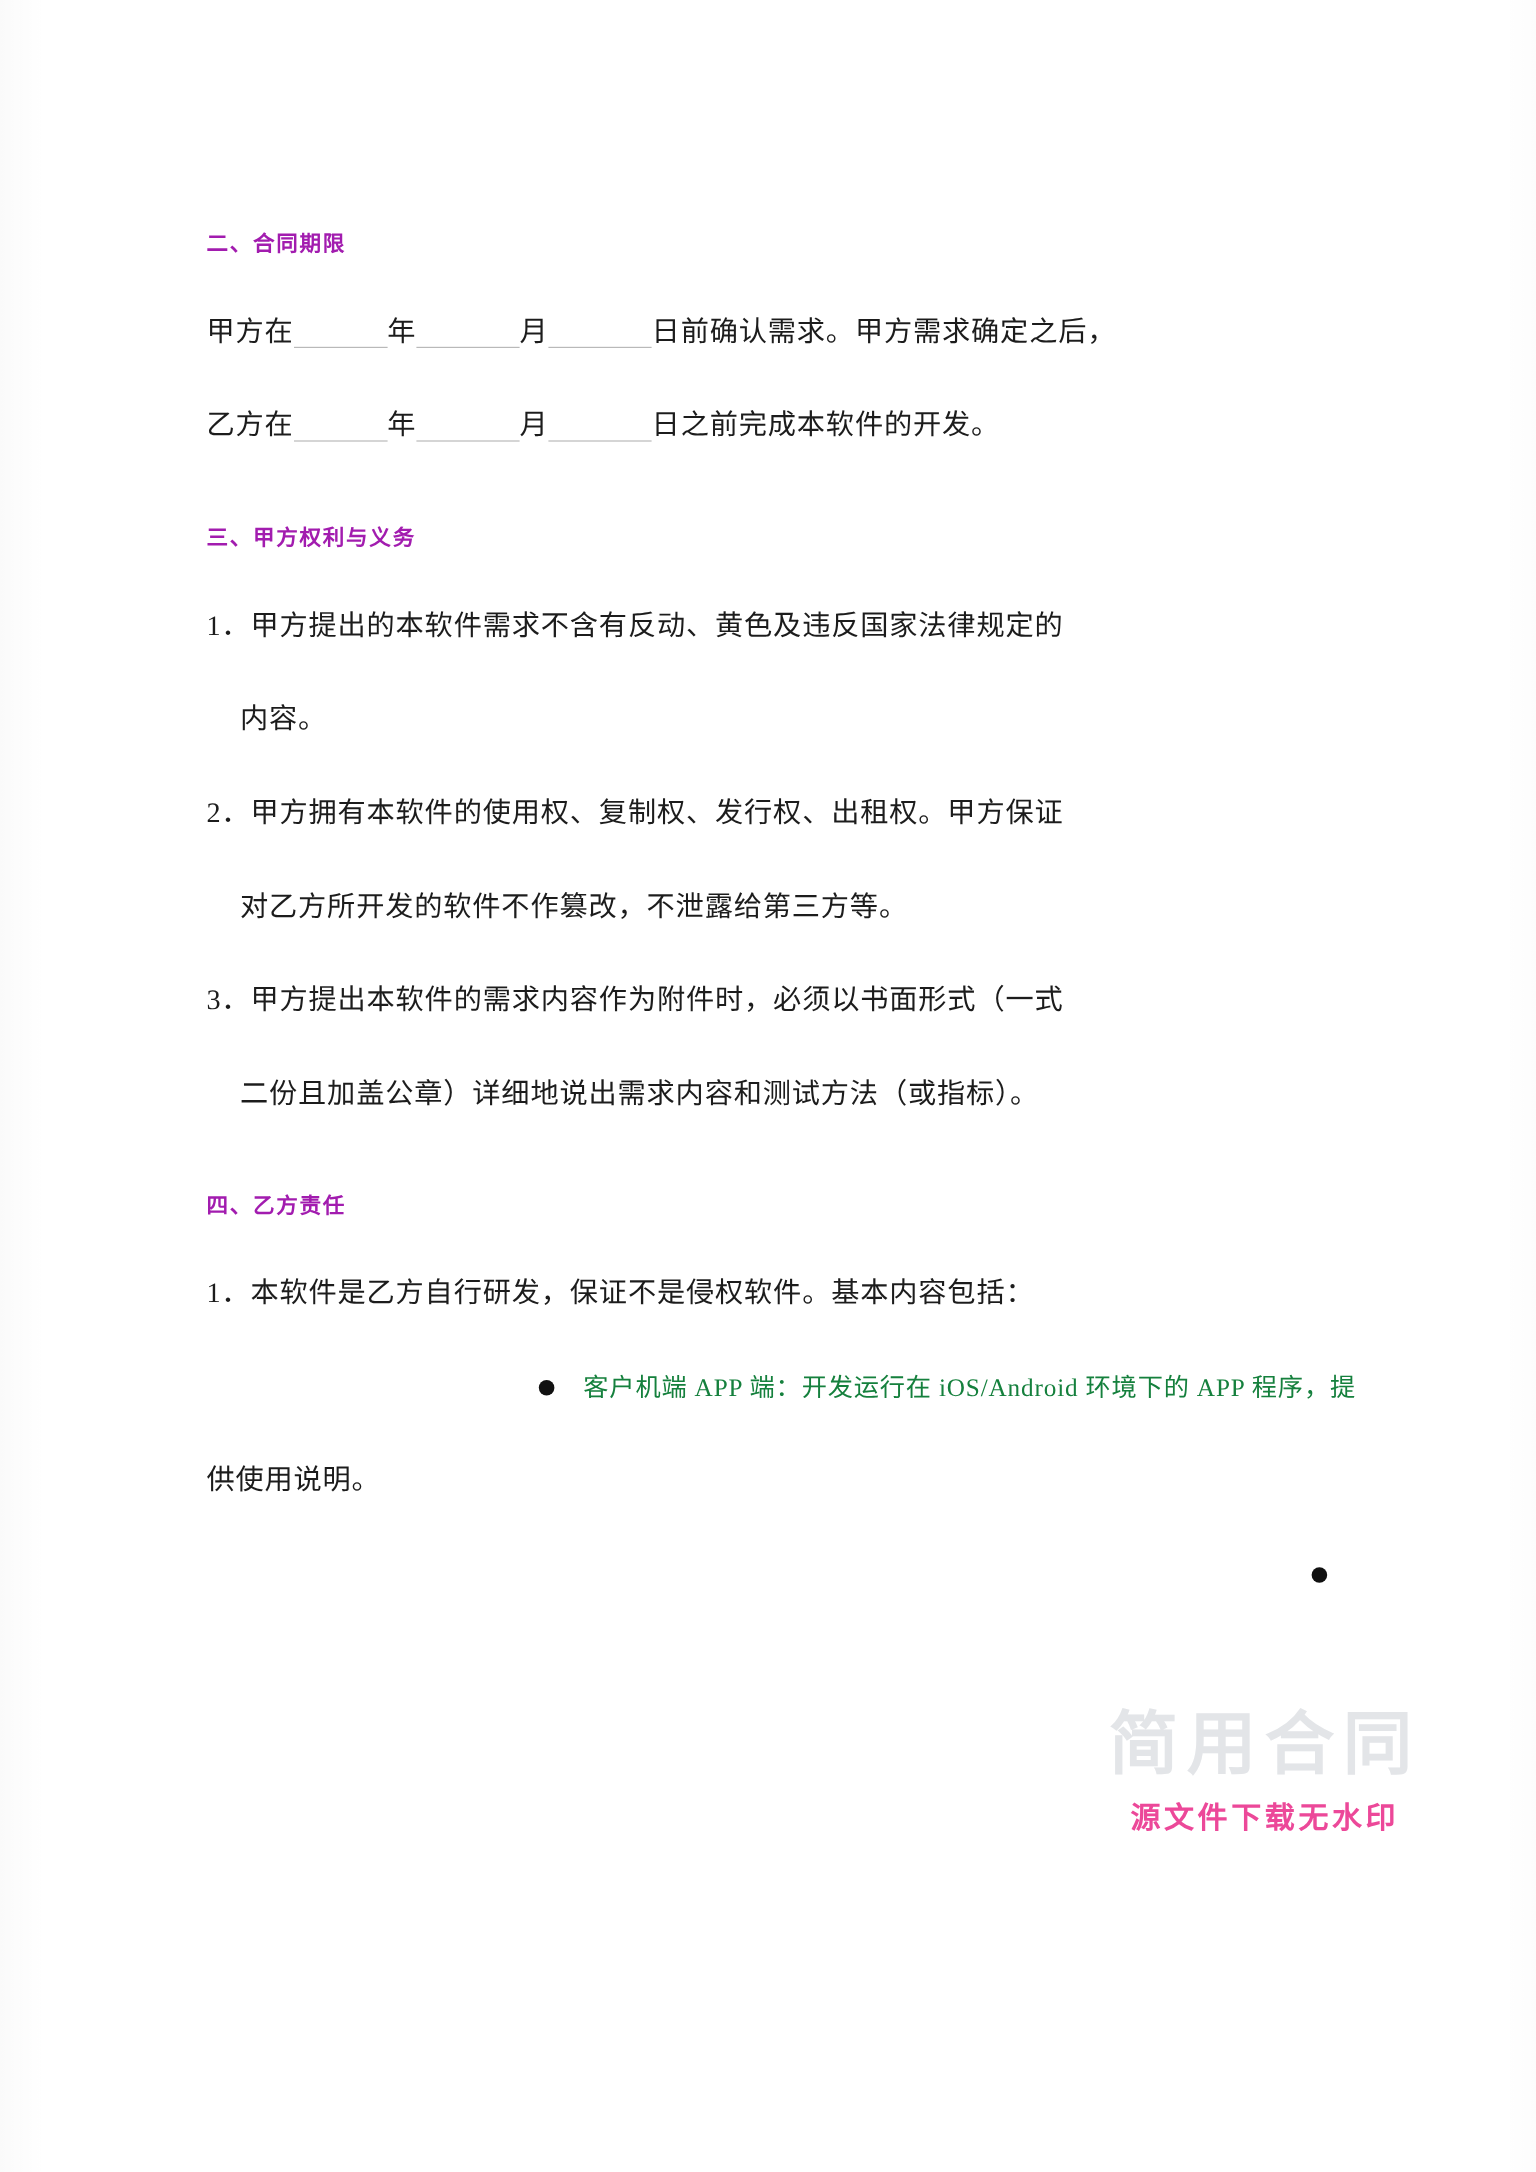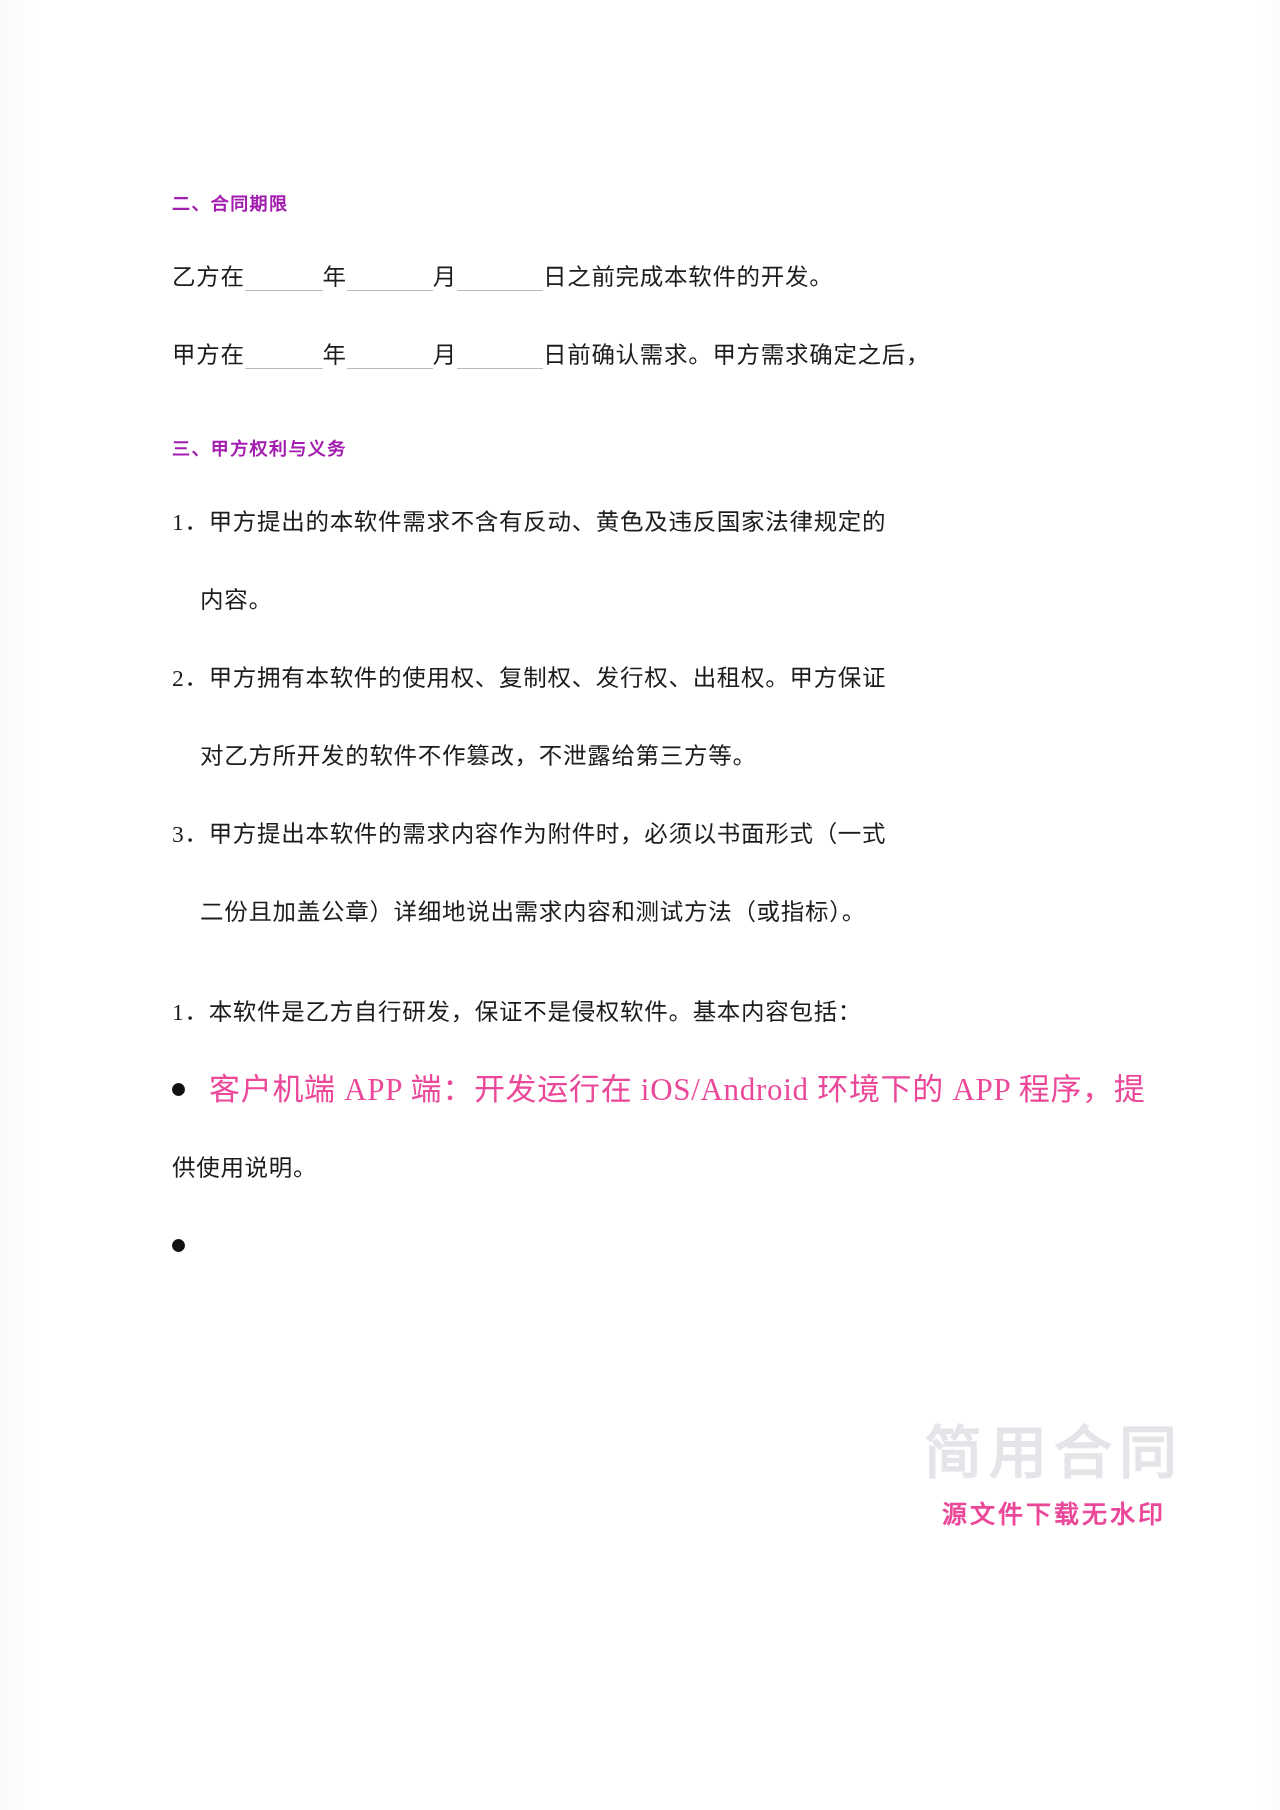--- a/index.html
+++ b/index.html
@@ -85,28 +85,29 @@
     right: 0;
     bottom: -6px;
     border-bottom: 1.6px solid #b9b9b9;
   }
   .blank-w1 { width: 78px; }
   .blank-w2 { width: 86px; }
   .blank-w3 { width: 86px; }
 
   
   .bullet-line {
-    font-size: 31px;
+    font-size: 21px;
     letter-spacing: 0.7px;
-    color: #ec4899;
+    color: #15803d;
     white-space: nowrap;
     height: 78px;
     line-height: 78px;
     display: flex;
     align-items: center;
+    justify-content: flex-end;
   }
   .bullet-dot {
     display: inline-block;
     width: 13px;
     height: 13px;
     border-radius: 50%;
     background: #111111;
     margin-right: 24px;
     flex: 0 0 auto;
   }
@@ -146,41 +147,42 @@
 
 <div class="page">
 
   <div class="content">
 
     <h2 class="heading h-sec2">二、合同期限</h2>
 
     <div class="gap-md"></div>
 
     <div class="line">
+      <span>甲方在</span><span class="blank blank-w1"></span><span>年</span><span class="blank blank-w2"></span><span>月</span><span class="blank blank-w3"></span><span>日前确认需求。甲方需求确定之后，</span>
+    </div>
+
+    <div class="line">
       <span>乙方在</span><span class="blank blank-w1"></span><span>年</span><span class="blank blank-w2"></span><span>月</span><span class="blank blank-w3"></span><span>日之前完成本软件的开发。</span>
-    </div>
-
-    <div class="line">
-      <span>甲方在</span><span class="blank blank-w1"></span><span>年</span><span class="blank blank-w2"></span><span>月</span><span class="blank blank-w3"></span><span>日前确认需求。甲方需求确定之后，</span>
     </div>
 
     <h2 class="heading h-sec3">三、甲方权利与义务</h2>
 
     <div class="gap-md"></div>
 
     <div class="line">1．甲方提出的本软件需求不含有反动、黄色及违反国家法律规定的</div>
     <div class="line indent">内容。</div>
 
     <div class="line">2．甲方拥有本软件的使用权、复制权、发行权、出租权。甲方保证</div>
     <div class="line indent">对乙方所开发的软件不作篡改，不泄露给第三方等。</div>
 
     <div class="line">3．甲方提出本软件的需求内容作为附件时，必须以书面形式（一式</div>
     <div class="line indent">二份且加盖公章）详细地说出需求内容和测试方法（或指标）。</div>
 
 
+    <h2 class="heading h-sec4">四、乙方责任</h2>
 
     <div class="gap-md"></div>
 
     <div class="line">1．本软件是乙方自行研发，保证不是侵权软件。基本内容包括：</div>
 
     <div class="bullet-line">
       <span class="bullet-dot"></span>
       <span>客户机端 APP 端：开发运行在 iOS/Android 环境下的 APP 程序，提</span>
     </div>
     <div class="line bullet-cont">供使用说明。</div>

